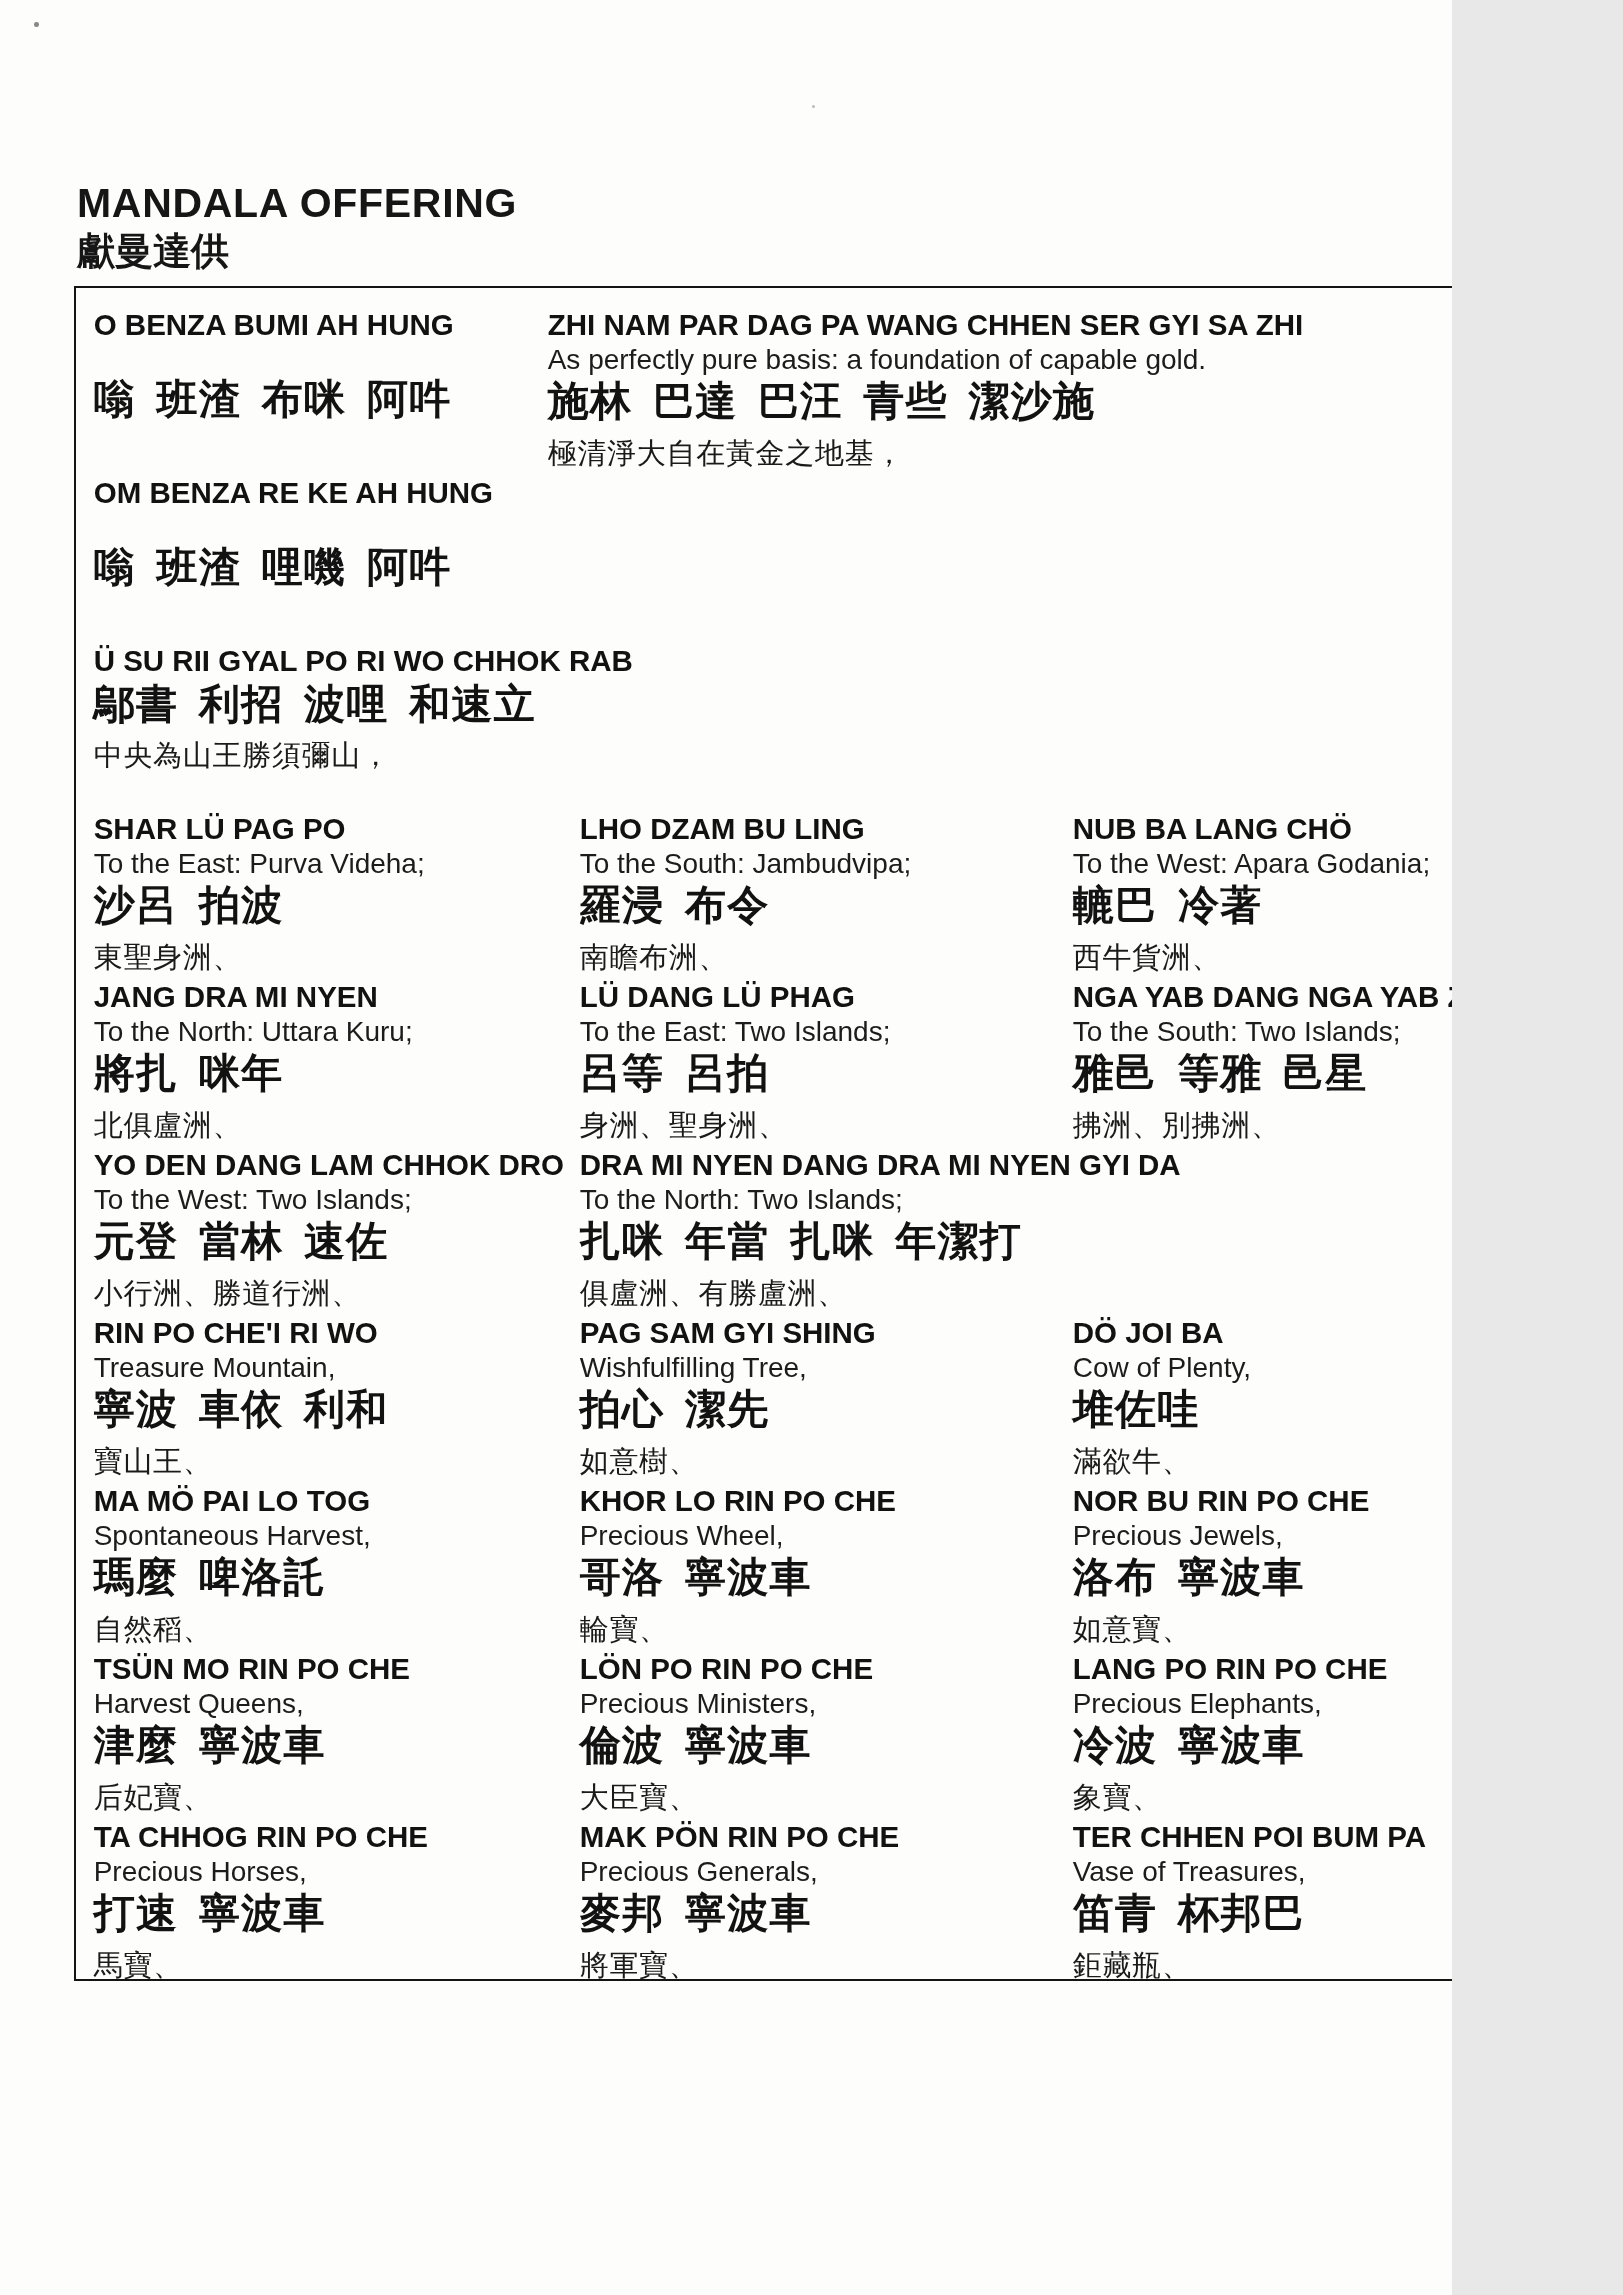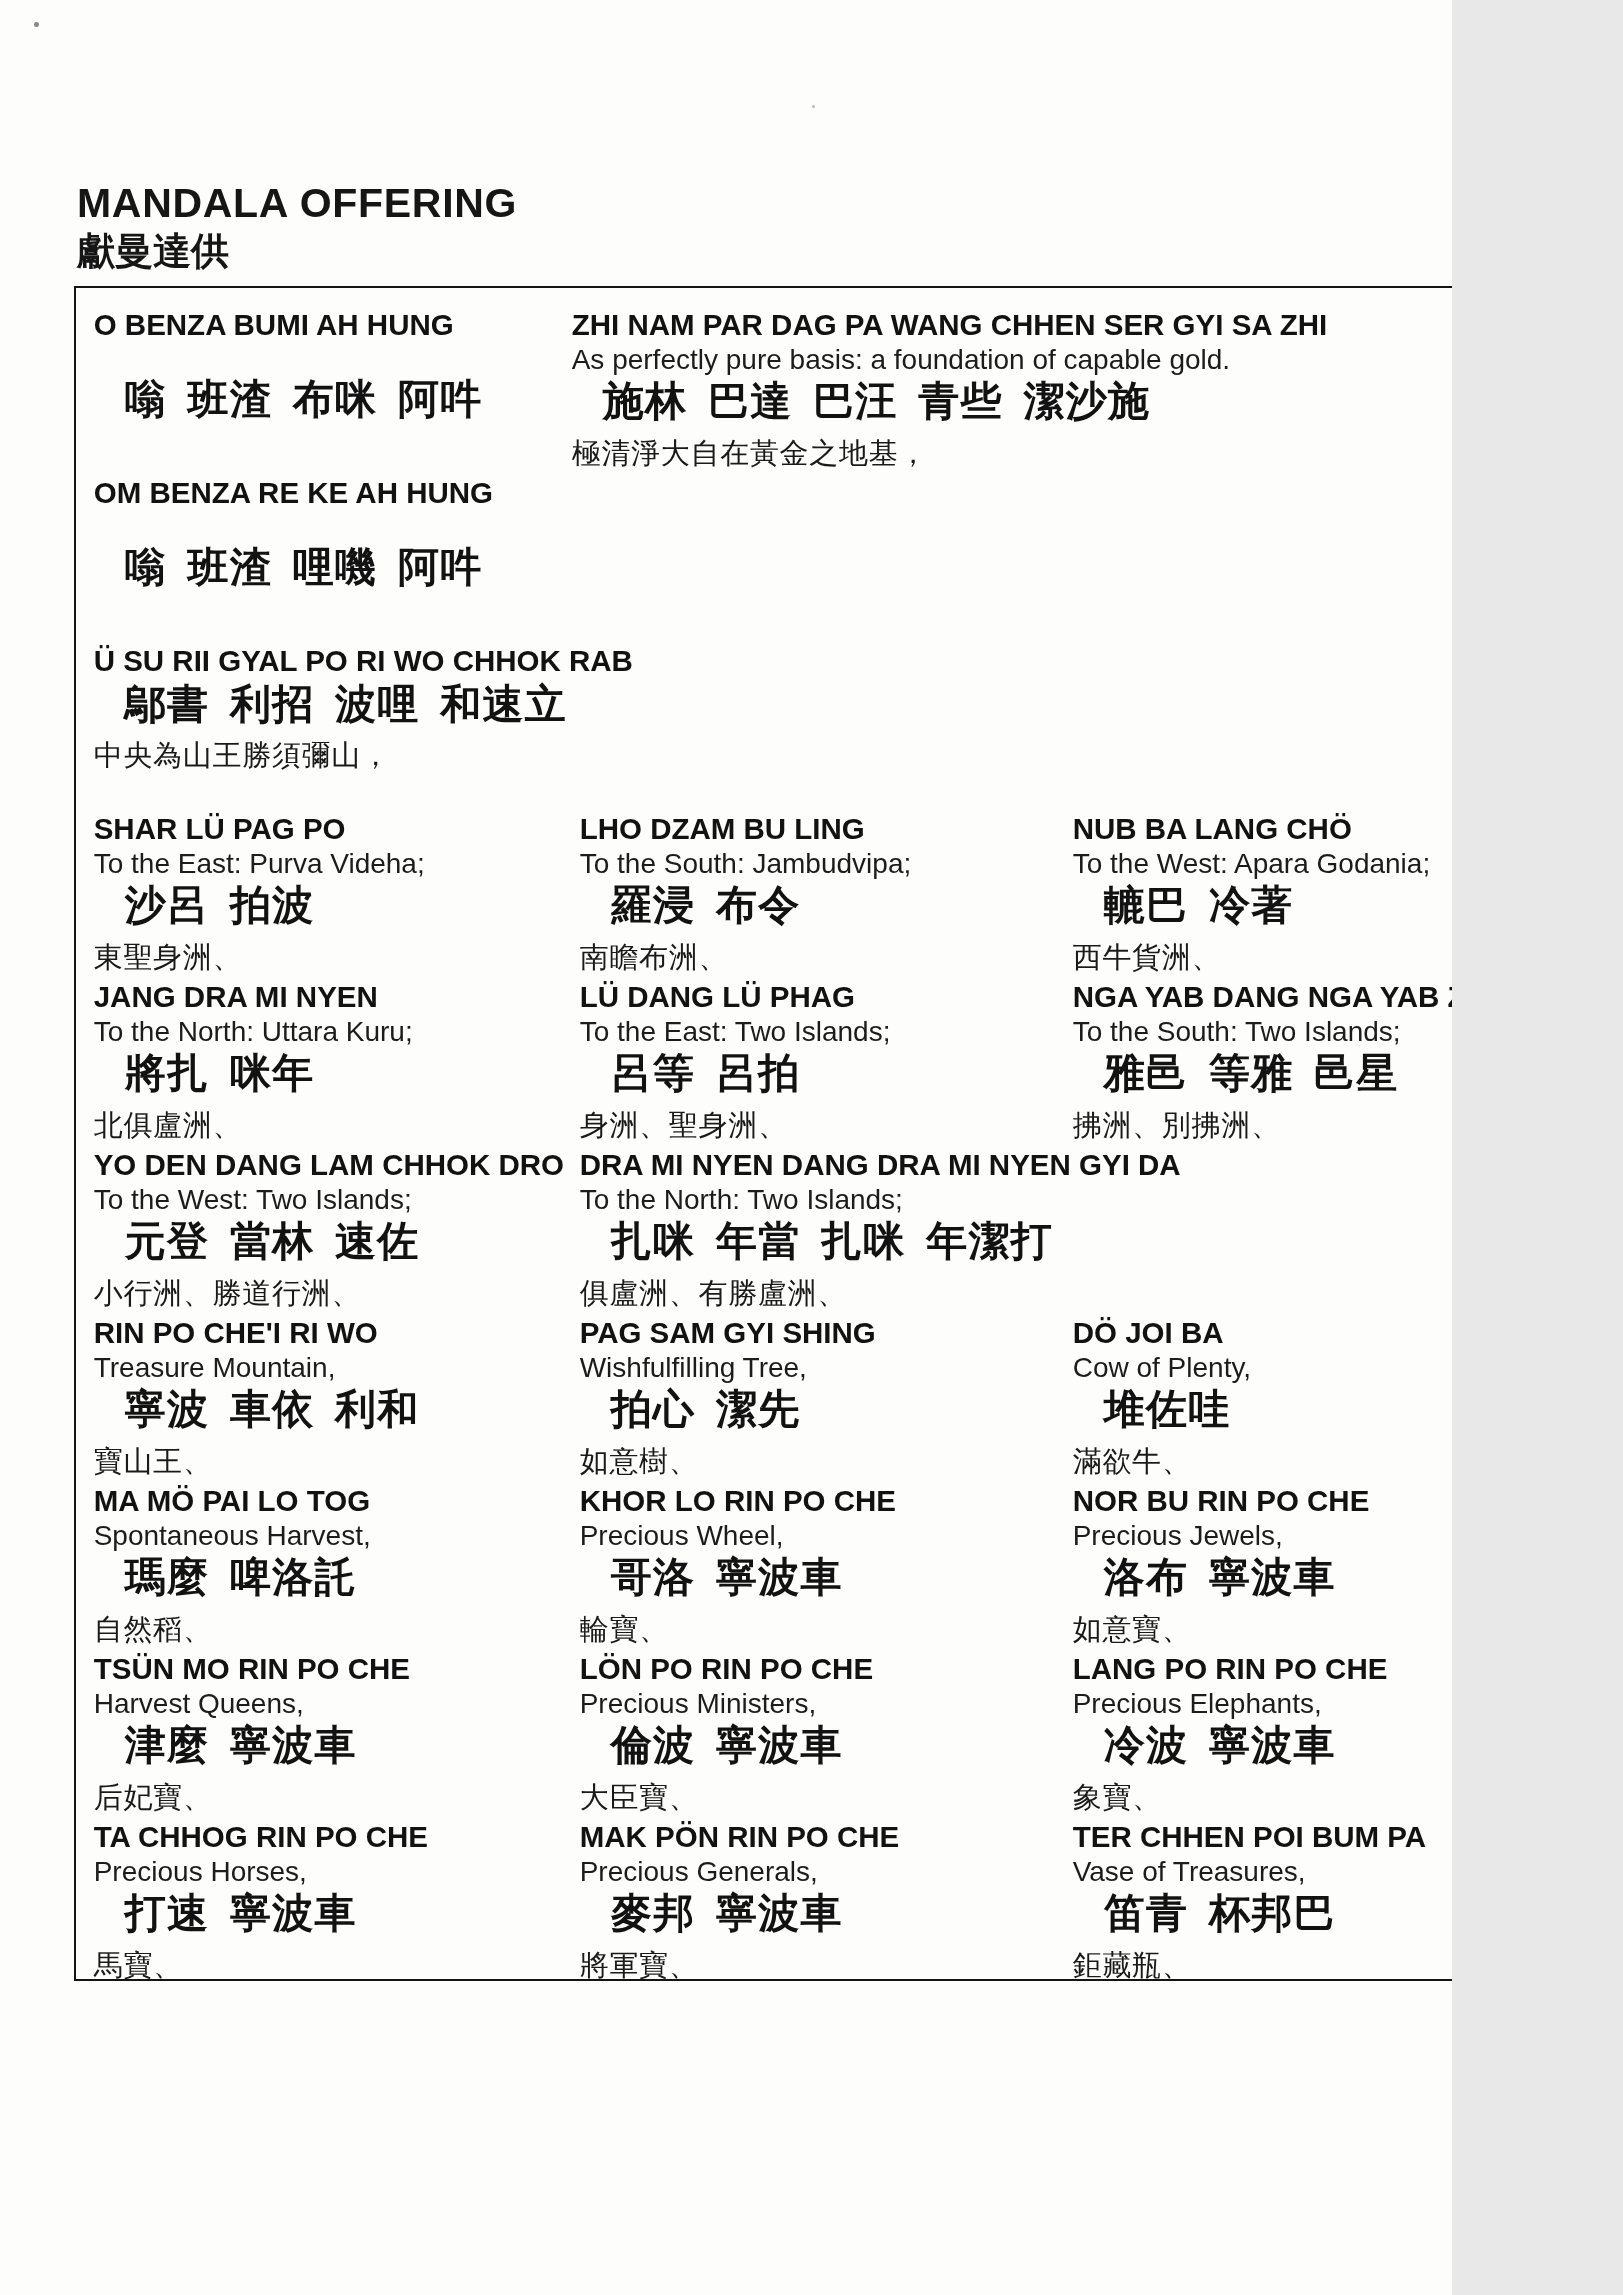--- a/index.html
+++ b/index.html
@@ -29,39 +29,39 @@
   .prayer-box {
     position: absolute; left: 74px; top: 286px;
     width: 1466px; height: 1695px;
     border: 2.6px solid #141414;
     box-sizing: border-box;
     padding: 19.6px 6.5px 0 17.7px;
     background: #fdfdfc;
   }
 
   .row { display: grid; height: 168px; }
-  .row.two-col-narrow { grid-template-columns: 454px 1fr; gap: 24px; }
+  .row.two-col-narrow { grid-template-columns: 454px 1fr; }
   .row.full          { grid-template-columns: 1fr; }
   .row.three-col     { grid-template-columns: 486px 493px 1fr; }
   .row.two-col-wide  { grid-template-columns: 486px 1fr; }
 
   .block { padding-right: 13px; }
   .b-title {
     font-size: 29.5px; font-weight: bold; line-height: 1.12;
     min-height: 35px; color: #121212; letter-spacing: 0px;
     white-space: nowrap;
   }
   .b-eng {
     font-size: 28px; line-height: 1.2; min-height: 31px;
     color: #1c1c1c;
   }
   .b-cjk-l {
     font-size: 41px; font-weight: bold; line-height: 1;
     margin-top: 5.2px; min-height: 48px; color: #121212;
-    word-spacing: 7.9px; letter-spacing: 1.3px; white-space: nowrap; margin-left: 31px;
+    word-spacing: 7.9px; letter-spacing: 1.3px; white-space: nowrap;
   }
   .b-cjk-s {
     font-size: 29px; line-height: 1; margin-top: 9.2px;
     color: #1a1a1a; letter-spacing: 0.7px; white-space: nowrap;
   }
 </style>
 </head>
 <body>
 
 <div class="sheet">

